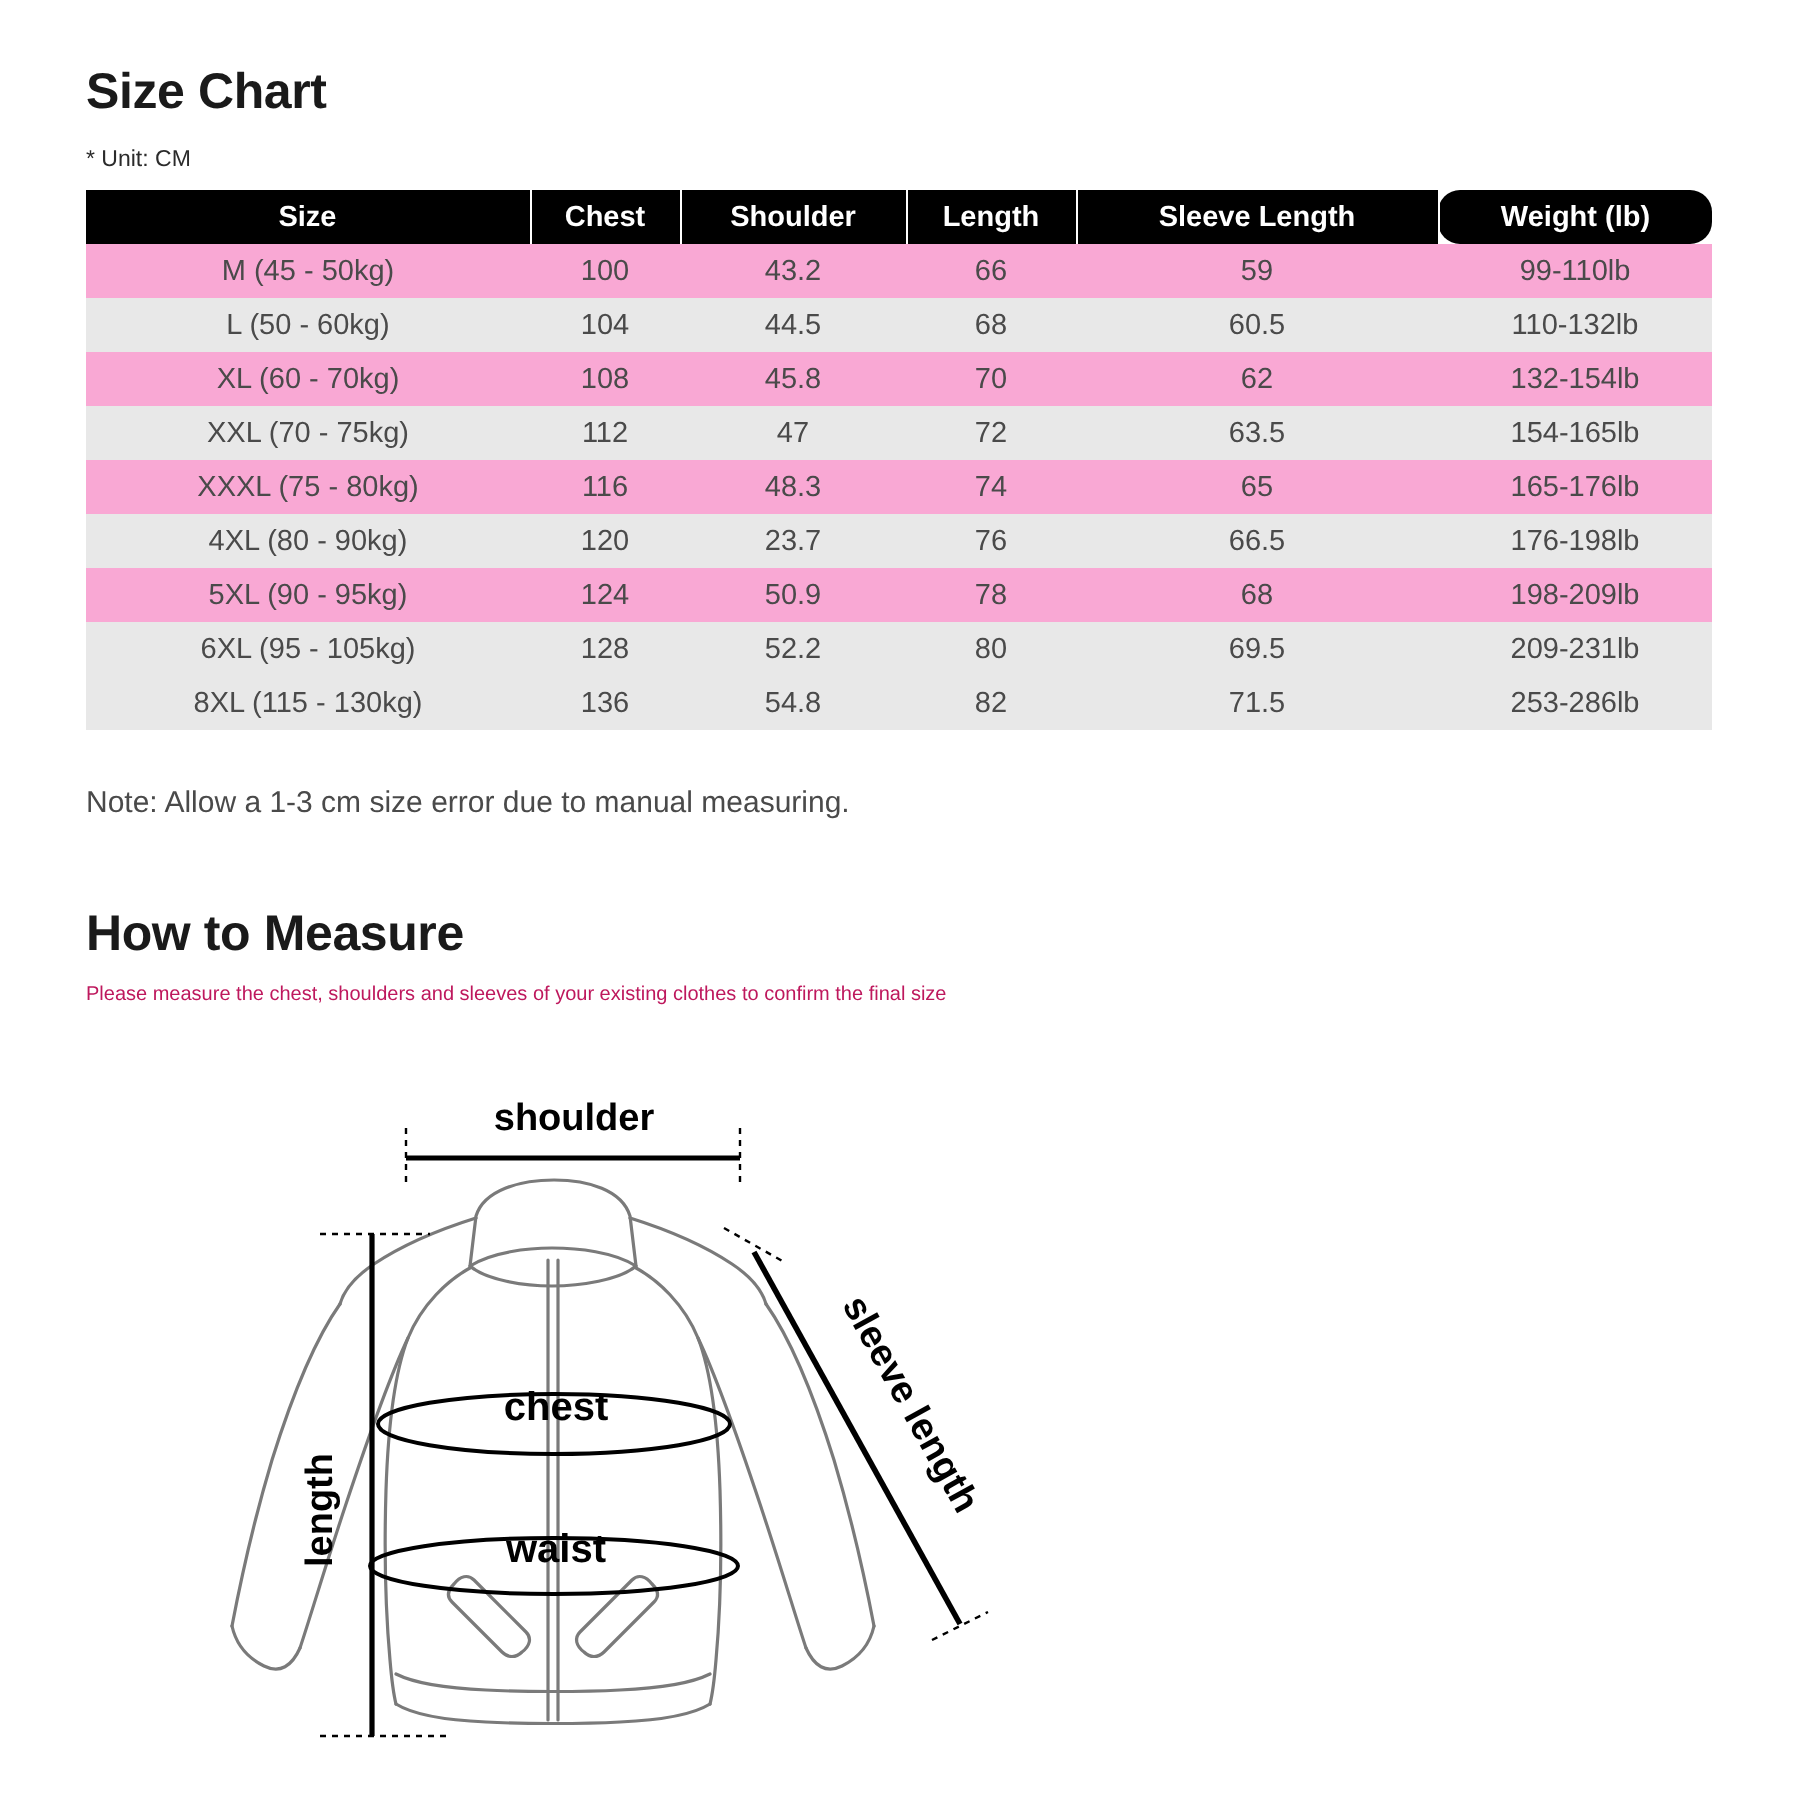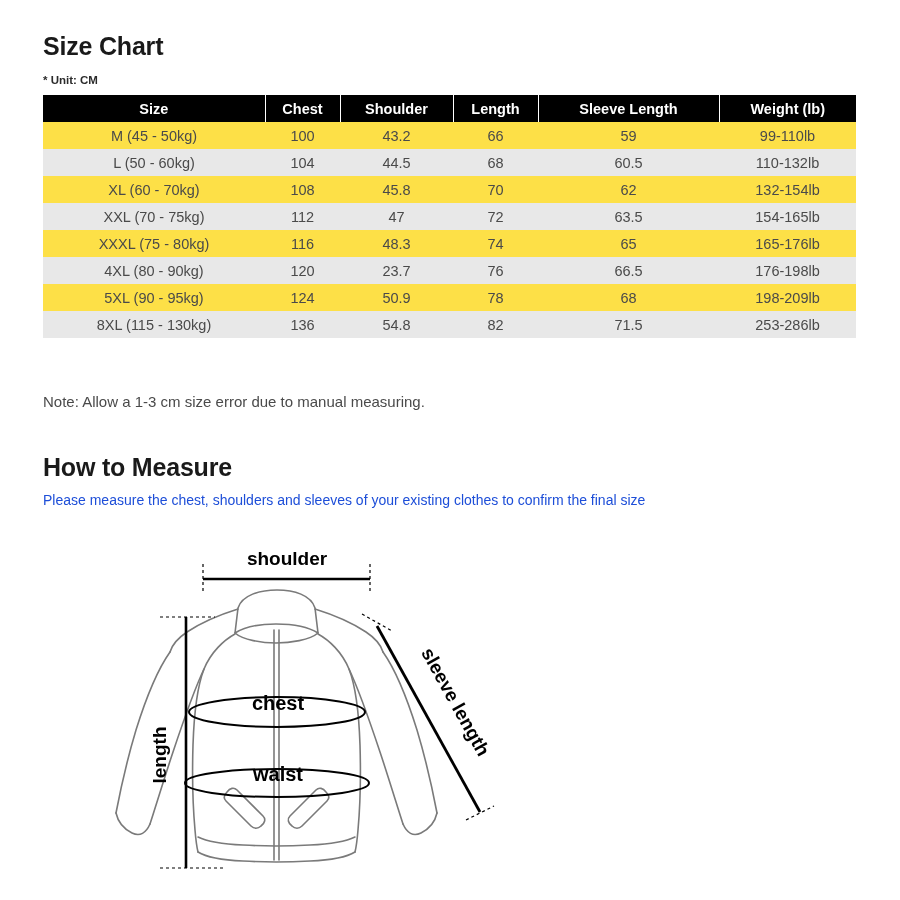--- a/index.html
+++ b/index.html
@@ -21,21 +21,21 @@
     font-size: 25px;
     font-weight: bold;
     color: #1a1a1a;
     letter-spacing: -0.2px;
     line-height: 1.1;
   }
   .unit-note {
     position: absolute;
     left: 43px; top: 74px;
     font-size: 11.5px;
-    font-weight: bold;
+    font-weight: normal;
     color: #2b2b2b;
   }
 
   table.size-table {
     position: absolute;
     left: 43px; top: 95px;
     width: 813px;
     border-collapse: collapse;
     table-layout: fixed;
     font-size: 14.5px;
@@ -45,31 +45,31 @@
     color: #ffffff;
     font-weight: bold;
     font-size: 14.5px;
     height: 27px;
     padding: 0;
     text-align: center;
     border-right: 1px solid #ffffff;
     border-left: 0;
     vertical-align: middle;
   }
-  table.size-table thead th:last-child { border-right: 0; }
+  table.size-table thead th:last-child { border-right: 0; border-radius: 11px; }
   table.size-table tbody td {
     height: 27px;
     padding: 0 2px;
     text-align: center;
     vertical-align: middle;
     color: #4a4a4a;
     font-size: 14.5px;
     border: 0;
   }
-  table.size-table tbody tr.even { background: #fde047; }
+  table.size-table tbody tr.even { background: #f9a8d4; }
   table.size-table tbody tr.odd  { background: #e8e8e8; }
 
   .col-size     { width: 222px; }
   .col-chest    { width: 75px; }
   .col-shoulder { width: 113px; }
   .col-length   { width: 85px; }
   .col-sleeve   { width: 181px; }
   .col-weight   { width: 137px; }
 
   .table-note {
@@ -85,22 +85,22 @@
     position: absolute;
     left: 43px; top: 453px;
     font-size: 25px;
     font-weight: bold;
     color: #1a1a1a;
     letter-spacing: -0.2px;
   }
   .measure-sub {
     position: absolute;
     left: 43px; top: 492px;
-    font-size: 14px;
-    color: #1d4ed8;
+    font-size: 10px;
+    color: #be185d;
   }
 
   
   .diagram {
     position: absolute;
     left: 80px; top: 530px;
     width: 470px; height: 370px;
   }
   .diagram svg { display: block; }
 
@@ -189,20 +189,28 @@
       </tr>
       <tr class="even">
         <td>5XL (90 - 95kg)</td>
         <td>124</td>
         <td>50.9</td>
         <td>78</td>
         <td>68</td>
         <td>198-209lb</td>
       </tr>
       <tr class="odd">
+        <td>6XL (95 - 105kg)</td>
+        <td>128</td>
+        <td>52.2</td>
+        <td>80</td>
+        <td>69.5</td>
+        <td>209-231lb</td>
+      </tr>
+      <tr class="odd">
         <td>8XL (115 - 130kg)</td>
         <td>136</td>
         <td>54.8</td>
         <td>82</td>
         <td>71.5</td>
         <td>253-286lb</td>
       </tr>
     </tbody>
   </table>
 

